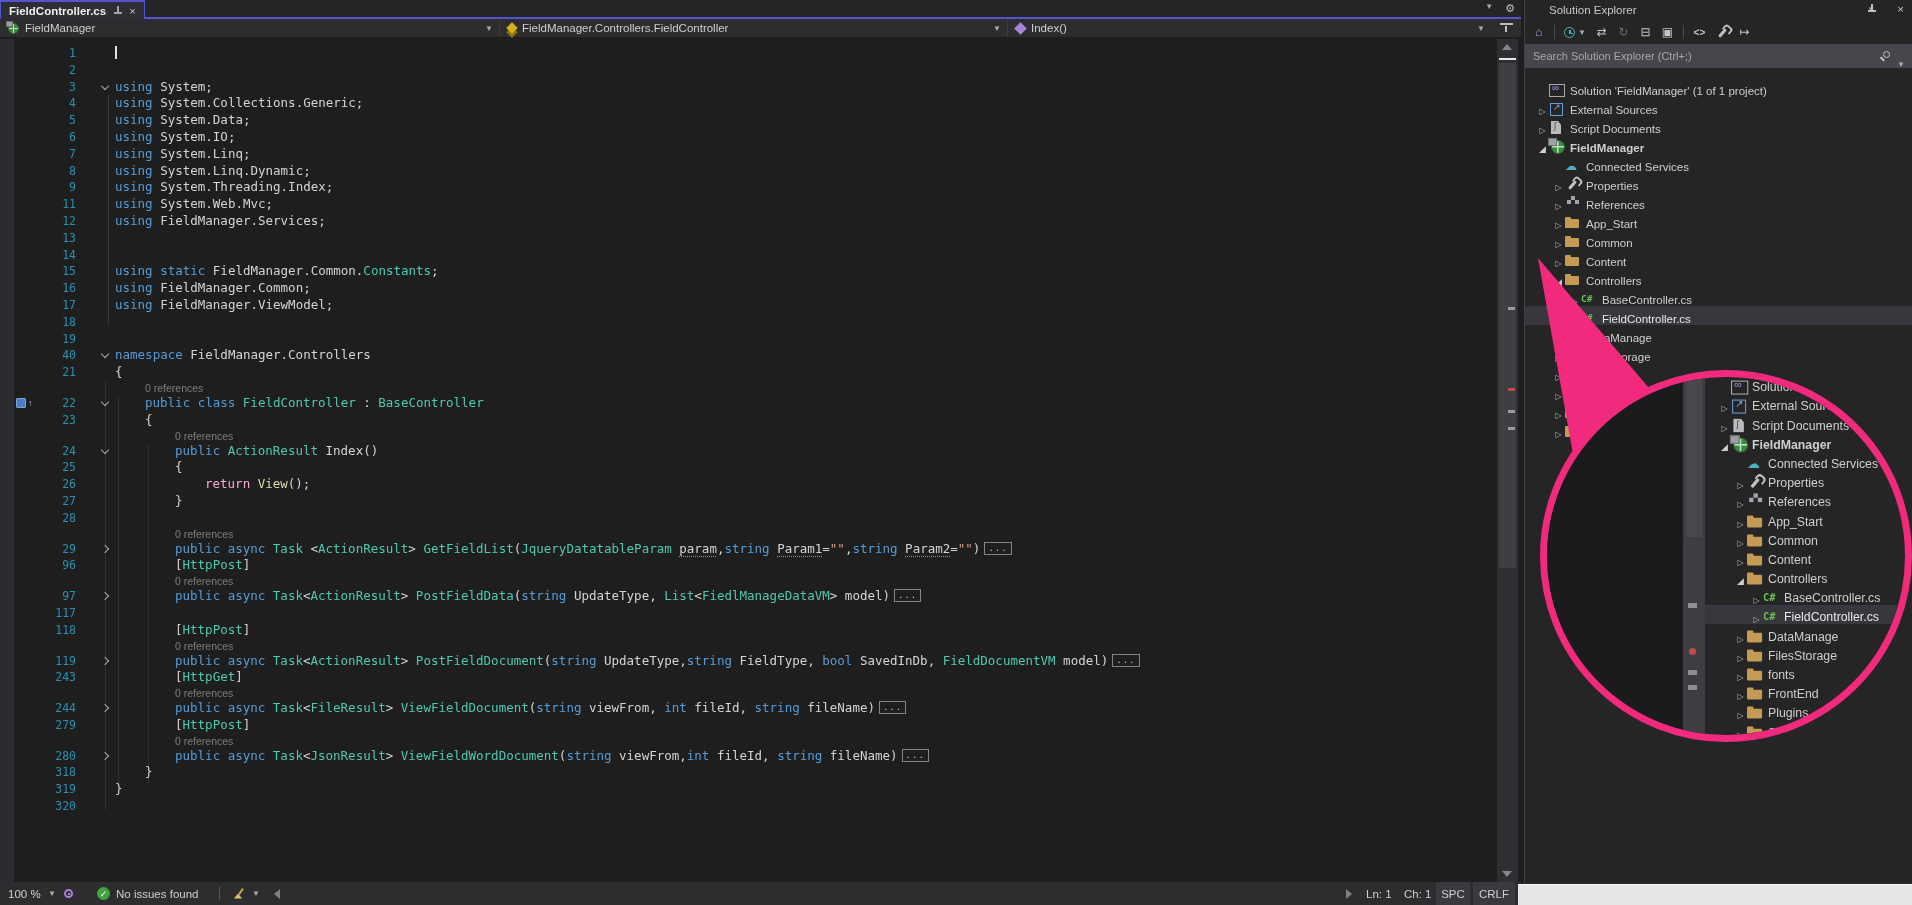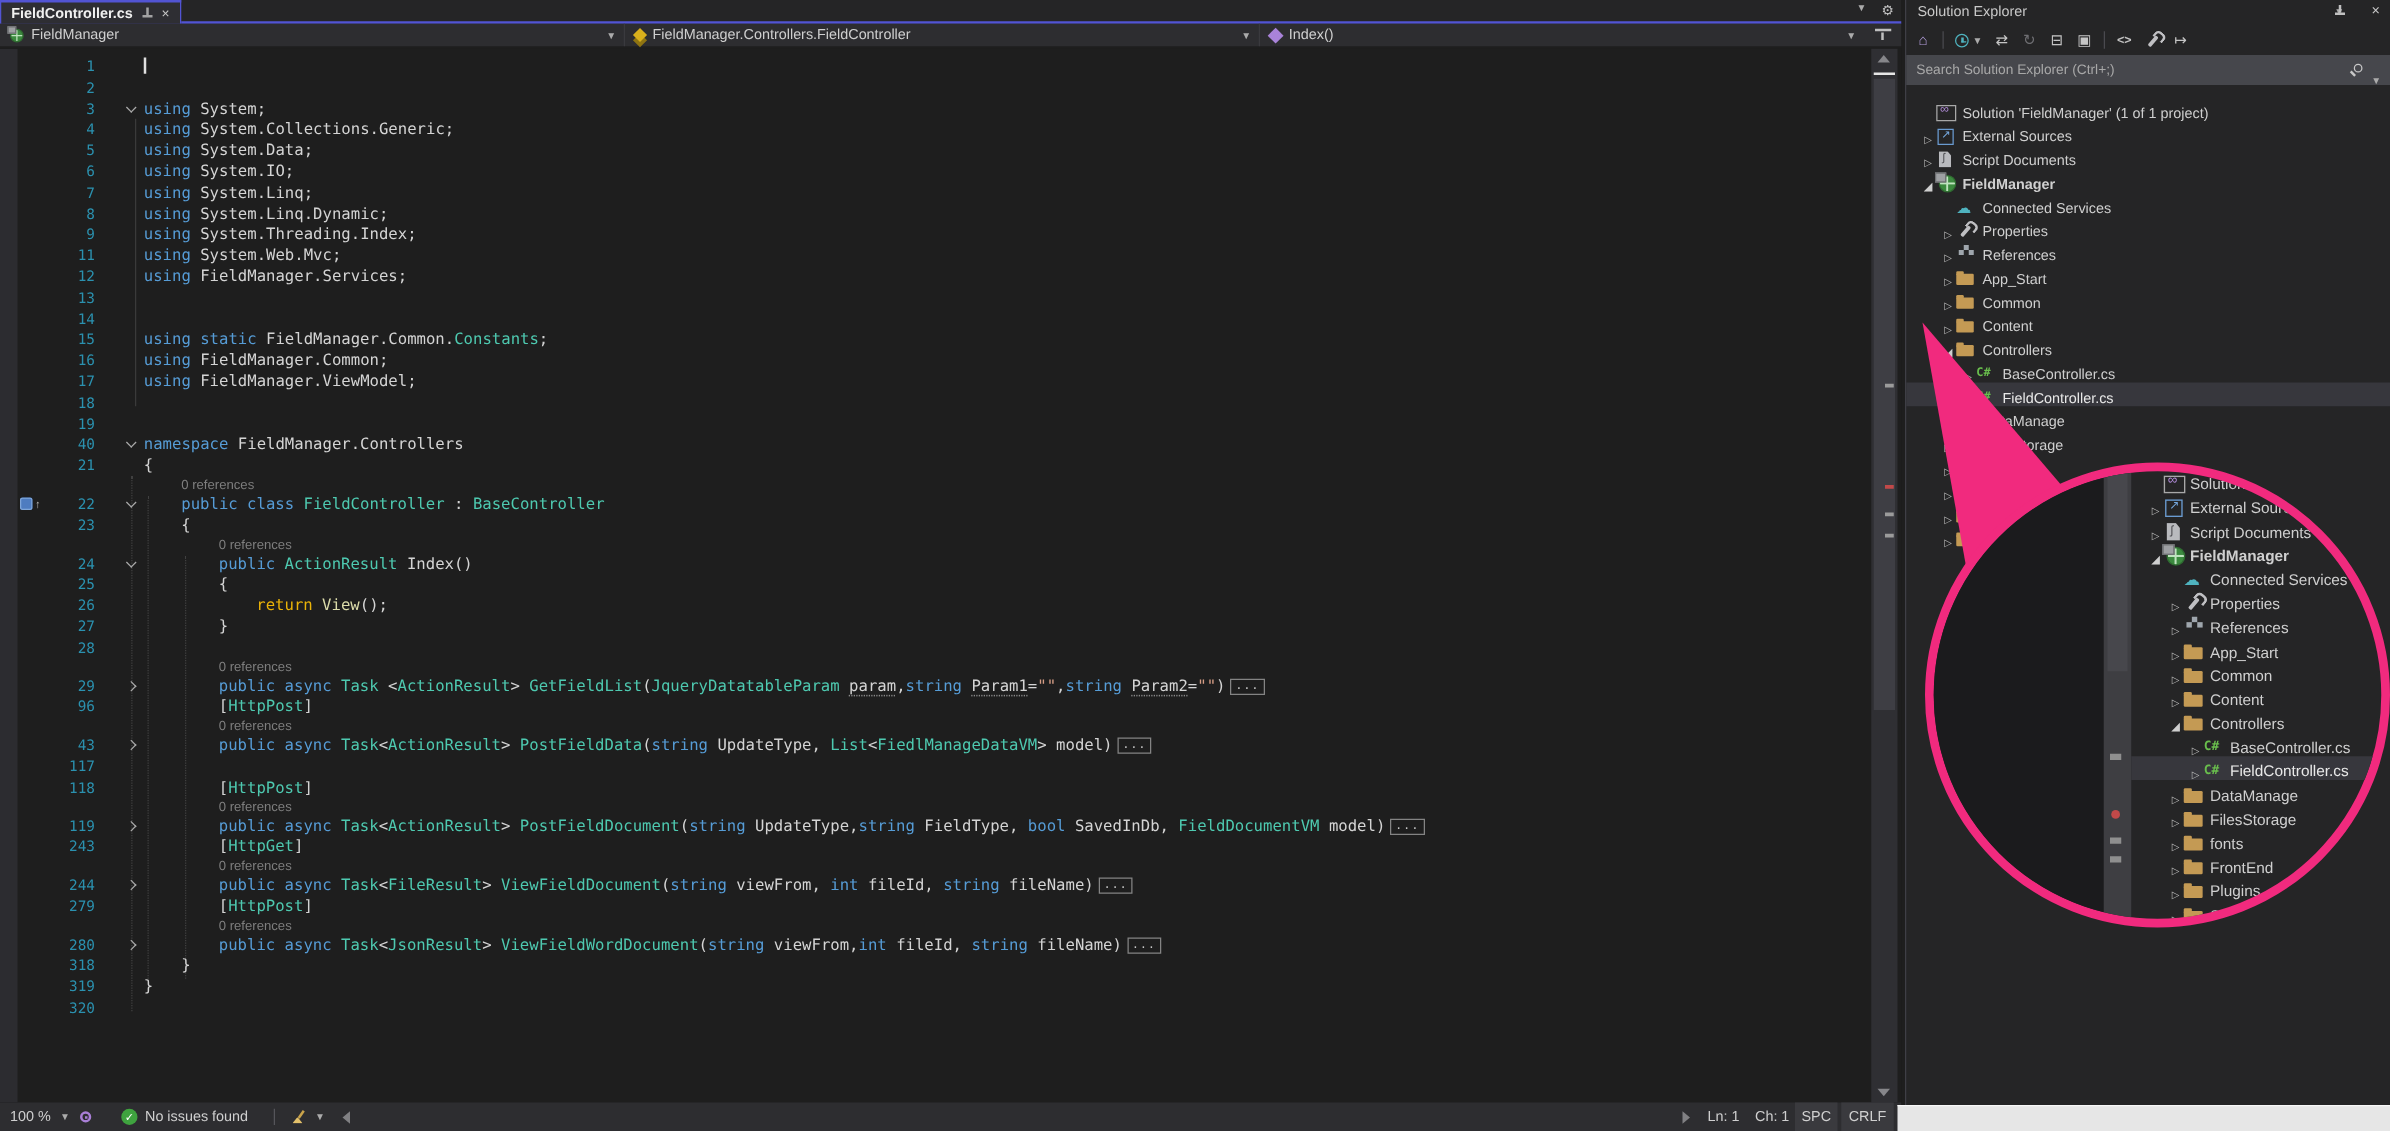--- a/index.html
+++ b/index.html
@@ -43,21 +43,21 @@
   .row{position:relative;width:100%;}
   .row.code{height:16.8px;font:12.5px/16.8px "DejaVu Sans Mono",monospace;color:#D4D4D4;}
   .row.lens{height:14px;font:10.5px/14px "Liberation Sans",sans-serif;color:#7E7E7E;}
   .ln{position:absolute;left:38px;width:38px;text-align:right;color:#2B91AF;
       font:11.5px/16.8px "DejaVu Sans Mono",monospace;}
   .chev{position:absolute;left:102px;top:5px;width:6px;height:6px;
         border-right:1.4px solid #ABABAB;border-bottom:1.4px solid #ABABAB;}
   .chev.open{transform:rotate(45deg);top:4px;}
   .chev.closed{transform:rotate(-45deg);}
   .ct{position:absolute;top:0;white-space:pre;}
-  .tk-k{color:#569CD6;} .tk-t{color:#4EC9B0;} .tk-p{color:#D4D4D4;} .tk-c{color:#eab308;}
+  .tk-k{color:#569CD6;} .tk-t{color:#4EC9B0;} .tk-p{color:#D4D4D4;} .tk-c{color:#f9a8d4;}
   .tk-s{color:#D69D85;} .tk-m{color:#DCDCAA;}
   .tk-u{color:#D4D4D4;text-decoration:underline dotted #8A8A8A;text-underline-offset:3px;}
   .caretbar{display:inline-block;width:1.5px;height:13px;background:#E0E0E0;vertical-align:-2px;}
   .foldbox{display:inline-block;border:1px solid #848484;color:#C8C8C8;font-size:9px;line-height:8px;
            padding:1px 3px 2px;margin-left:4px;vertical-align:2px;letter-spacing:1px;}
   .ginherit{position:absolute;left:16px;top:3px;display:flex;gap:2px;align-items:center;}
   .ginherit i{display:block;width:10px;height:10px;background:#4E7CC0;border-radius:2px;
       box-shadow:inset 0 0 0 1px #7FA6D9;}
   .ginherit b{color:#BDBDBD;font:9px "Liberation Sans",sans-serif;}
   .guide{position:absolute;width:0;border-left:1px dotted #404040;}
@@ -89,21 +89,21 @@
         clip-path:polygon(0 100%,50% 0,100% 100%);}
   .harrow{width:0;height:0;border-top:5px solid transparent;border-bottom:5px solid transparent;}
   .harrow.l{border-right:6px solid #808083;}
   .harrow.r{border-left:6px solid #808083;}
   .sb-box{background:#3A3A3E;justify-content:center;}
 
   
   #se-col{position:absolute;left:1524px;top:0;width:388px;height:905px;background:#252526;
           border-left:1px solid #3F3F46;color:#CCCCCC;}
   .se-head{position:relative;height:21px;font-size:11.5px;}
-  .se-head .ttl{position:absolute;left:9px;top:4px;color:#C8C8C8;}
+  .se-head .ttl{position:absolute;left:24px;top:4px;color:#C8C8C8;}
   .se-head .hicons{position:absolute;right:8px;top:3px;display:flex;gap:11px;align-items:center;color:#C8C8C8;}
   .se-tools{position:absolute;left:0;right:0;top:21px;height:22px;display:flex;align-items:center;
             gap:9px;padding-left:7px;font-size:12px;color:#C5C5C5;}
   .tb-sep{width:1px;height:14px;background:#4A4A4F;}
   .tb-glyph{min-width:13px;text-align:center;}
   .tb-glyph.purple{color:#B39DDB;}
   .tb-glyph.dim{color:#6E6E72;}
   .clockic{position:relative;width:11px;height:11px;border:1.5px solid #4FB3BF;border-radius:50%;}
   .clockic::after{content:"";position:absolute;left:4px;top:2px;width:1.5px;height:4px;background:#4FB3BF;}
   .clockic::before{content:"";position:absolute;left:4px;top:5px;width:3.5px;height:1.5px;background:#4FB3BF;}
@@ -338,21 +338,21 @@
           <span class="ln">29</span>
           <span class="chev closed"></span>
           <span class="ct" style="left: 175px;"><span class="tk-k">public async</span><span class="tk-t"> Task</span><span class="tk-p"> &lt;</span><span class="tk-t">ActionResult</span><span class="tk-p">&gt; </span><span class="tk-t">GetFieldList</span><span class="tk-p">(</span><span class="tk-t">JqueryDatatableParam</span><span class="tk-p"> </span><span class="tk-u">param</span><span class="tk-p">,</span><span class="tk-k">string</span><span class="tk-p"> </span><span class="tk-u">Param1</span><span class="tk-p">=</span><span class="tk-s">""</span><span class="tk-p">,</span><span class="tk-k">string</span><span class="tk-p"> </span><span class="tk-u">Param2</span><span class="tk-p">=</span><span class="tk-s">""</span><span class="tk-p">)</span><span class="foldbox">...</span></span>
         </div>
         <div class="row code">
           <span class="ln">96</span>
           <span class="ct" style="left: 175px;"><span class="tk-p">[</span><span class="tk-t">HttpPost</span><span class="tk-p">]</span></span>
         </div>
         <div class="row lens"><span style="margin-left: 175px;">0 references</span></div>
         <div class="row code">
-          <span class="ln">43</span>
+          <span class="ln">97</span>
           <span class="chev closed"></span>
           <span class="ct" style="left: 175px;"><span class="tk-k">public async</span><span class="tk-t"> Task</span><span class="tk-p">&lt;</span><span class="tk-t">ActionResult</span><span class="tk-p">&gt; </span><span class="tk-t">PostFieldData</span><span class="tk-p">(</span><span class="tk-k">string</span><span class="tk-p"> UpdateType, </span><span class="tk-t">List</span><span class="tk-p">&lt;</span><span class="tk-t">FiedlManageDataVM</span><span class="tk-p">&gt; model)</span><span class="foldbox">...</span></span>
         </div>
         <div class="row code">
           <span class="ln">117</span>
           <span class="ct" style="left: 115px;"></span>
         </div>
         <div class="row code">
           <span class="ln">118</span>
           <span class="ct" style="left: 175px;"><span class="tk-p">[</span><span class="tk-t">HttpPost</span><span class="tk-p">]</span></span>

